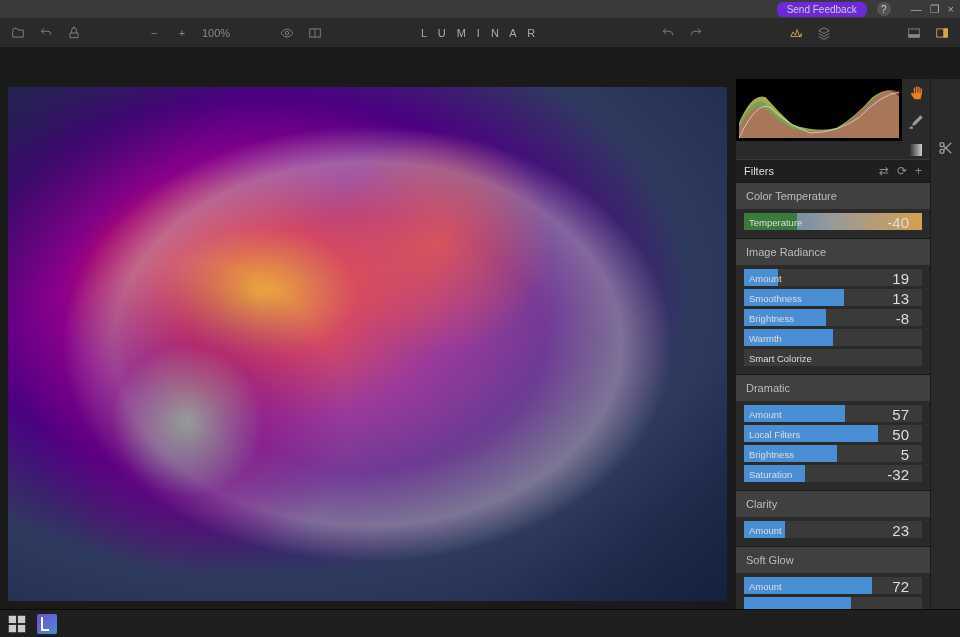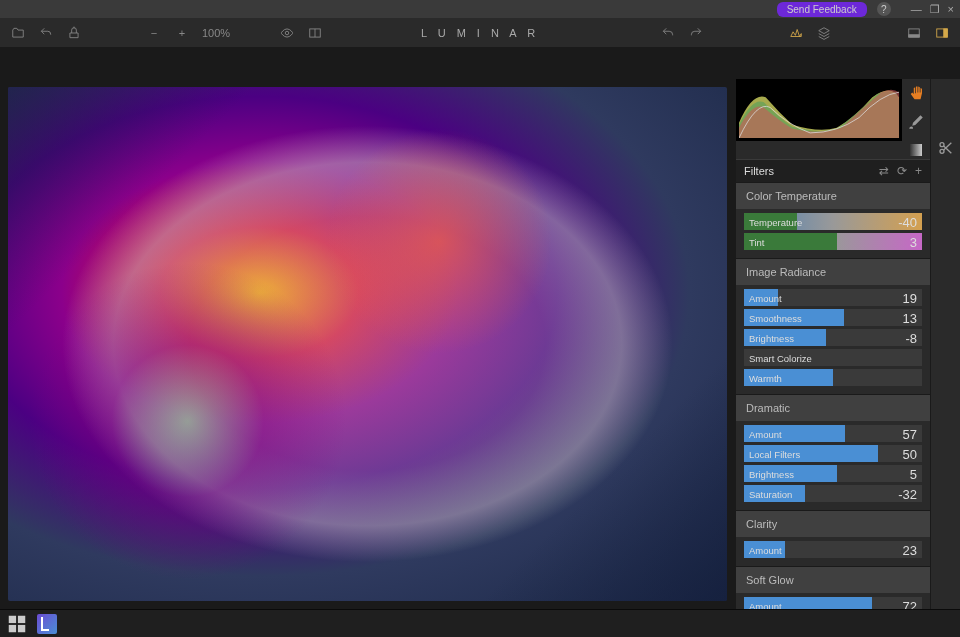--- a/index.html
+++ b/index.html
@@ -33,21 +33,21 @@
 .filters-hdr-title{flex:1;}
 .filters-hdr-icons{display:flex;gap:8px;}
 .filters-hdr-icons span{cursor:pointer;color:#888;font-size:12px;}
 .filter-section{border-bottom:1px solid #1a1a1a;}
 .section-hdr{padding:7px 10px;color:#bbb;font-size:11px;background:#404040;cursor:pointer;}
 .section-body{padding:4px 8px 8px 8px;background:#2a2a2a;display:flex;flex-direction:column;gap:3px;}
 .slider-row{display:flex;align-items:center;height:17px;position:relative;}
 .slider-track{flex:1;height:17px;background:#3a3a3a;position:relative;cursor:pointer;}
 .slider-fill{position:absolute;top:0;height:100%;background:#4a8fd4;}
 .slider-label{position:absolute;left:5px;top:50%;transform:translateY(-50%);color:#ddd;font-size:9.5px;z-index:2;}
-.slider-value{position:absolute;right:5px;top:50%;transform:translateY(-50%);color:#ddd;font-size:13px;z-index:2;}
+.slider-value{position:absolute;right:13px;top:50%;transform:translateY(-50%);color:#ddd;font-size:15px;z-index:2;}
 .temp-track{background:linear-gradient(90deg,#4a7fb5 0%,#999 50%,#d4a050 100%);text-align:right;}
 .tint-track{background:linear-gradient(90deg,#5a9a5a 0%,#999 50%,#c668c6 100%);}
 .temp-fill{background:#3a7a3a;}
 .sections-scroll{flex:1;overflow-y:auto;scrollbar-width:thin;scrollbar-color:#555 #2a2a2a;}
 .sections-scroll::-webkit-scrollbar{width:6px;}
 .sections-scroll::-webkit-scrollbar-track{background:#2a2a2a;}
 .sections-scroll::-webkit-scrollbar-thumb{background:#555;}
 .toolstrip{width:30px;background:#2a2a2a;border-left:1px solid #1a1a1a;display:flex;flex-direction:column;align-items:center;padding-top:60px;gap:20px;}
 .toolstrip .tool-btn svg{width:16px;height:16px;}
 .taskbar{height:28px;background:#1f1f1f;border-top:1px solid #0a0a0a;display:flex;align-items:center;padding:0 6px;gap:8px;}
@@ -197,27 +197,20 @@
         <div class="filter-section">
           <div class="section-hdr">Color Temperature</div>
           <div class="section-body">
             <div class="slider-row">
                 <div class="slider-track temp-track">
                   <div class="slider-fill temp-fill" style="width:30%"></div>
                   <span class="slider-label">Temperature</span>
                   <span class="slider-value">-40</span>
                 </div>
               </div>
-            <div class="slider-row">
-                <div class="slider-track tint-track">
-                  <div class="slider-fill temp-fill" style="width:52%"></div>
-                  <span class="slider-label">Tint</span>
-                  <span class="slider-value">3</span>
-                </div>
-              </div>
           </div>
         </div>
 
         <div class="filter-section">
           <div class="section-hdr">Image Radiance</div>
           <div class="section-body" id="body-ir">
               <div class="slider-row">
                 <div class="slider-track">
                   <div class="slider-fill" style="width:19%"></div>
                   <span class="slider-label">Amount</span>
@@ -233,29 +226,29 @@
               </div>
               <div class="slider-row">
                 <div class="slider-track">
                   <div class="slider-fill" style="width:46%"></div>
                   <span class="slider-label">Brightness</span>
                   <span class="slider-value">-8</span>
                 </div>
               </div>
               <div class="slider-row">
                 <div class="slider-track">
+                  <div class="slider-fill" style="width:50%"></div>
+                  <span class="slider-label">Warmth</span>
+                  <span class="slider-value"></span>
+                </div>
+              </div>
+              <div class="slider-row">
+                <div class="slider-track">
                   <div class="slider-fill" style="width:0%"></div>
                   <span class="slider-label">Smart Colorize</span>
-                  <span class="slider-value"></span>
-                </div>
-              </div>
-              <div class="slider-row">
-                <div class="slider-track">
-                  <div class="slider-fill" style="width:50%"></div>
-                  <span class="slider-label">Warmth</span>
                   <span class="slider-value"></span>
                 </div>
               </div>
             </div>
         </div>
 
         <div class="filter-section">
           <div class="section-hdr">Dramatic</div>
           <div class="section-body" id="body-dr">
               <div class="slider-row">

